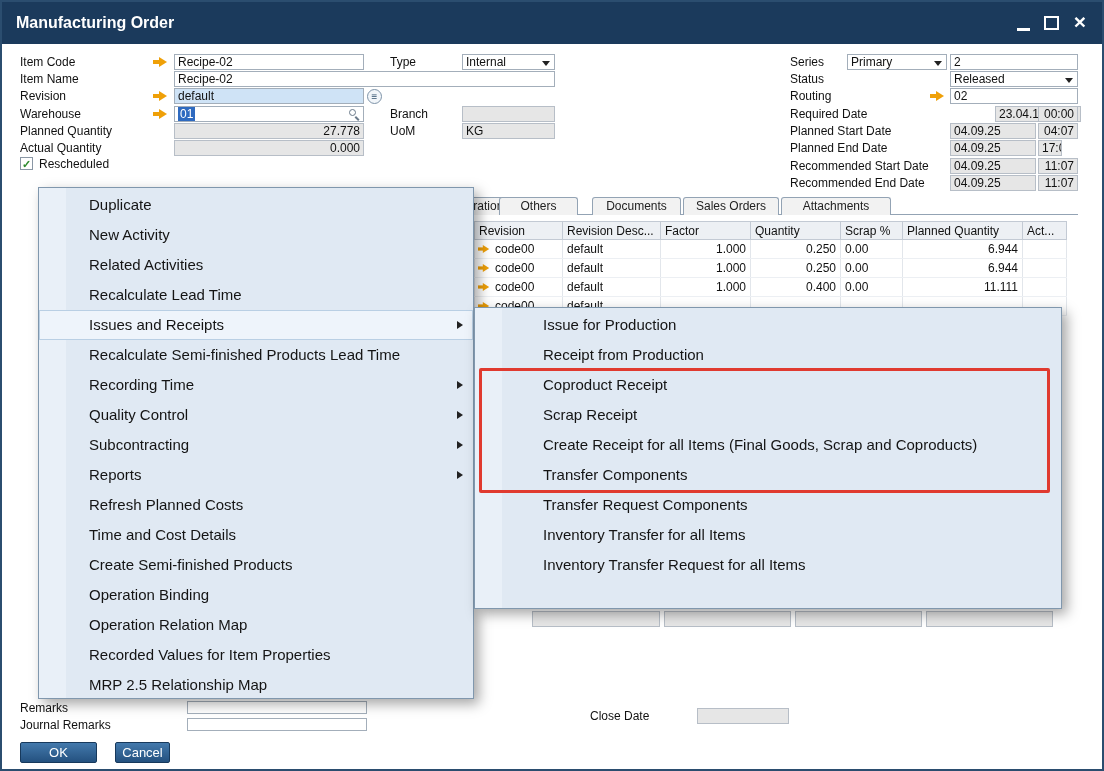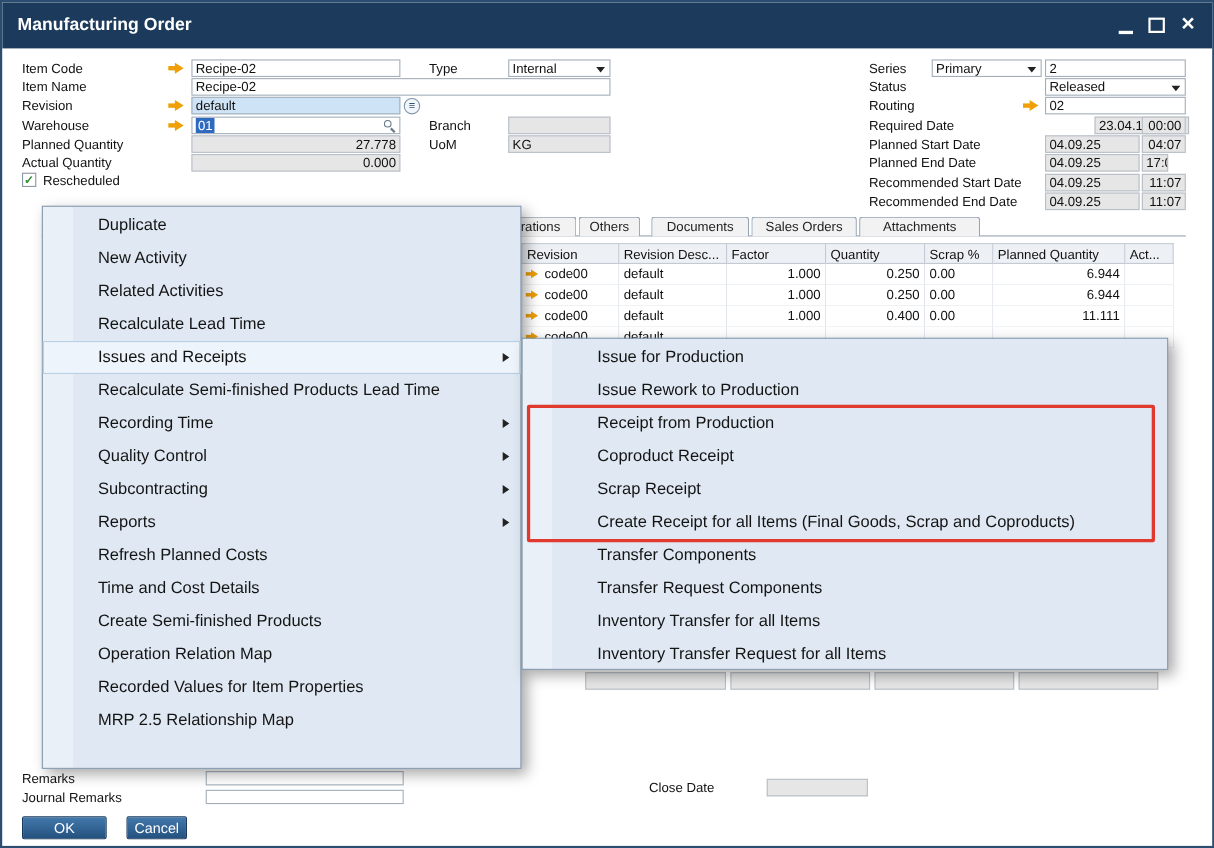--- a/index.html
+++ b/index.html
@@ -167,21 +167,21 @@
   <div class="lbl" style="left:788px;top:157px">Recommended Start Date</div>
   <div class="fld gray" style="left:948px;top:156px;width:86px">04.09.25</div>
   <div class="fld gray num" style="left:1036px;top:156px;width:40px">11:07</div>
 
   <div class="lbl" style="left:788px;top:174px">Recommended End Date</div>
   <div class="fld gray" style="left:948px;top:173px;width:86px">04.09.25</div>
   <div class="fld gray num" style="left:1036px;top:173px;width:40px">11:07</div>
 
   <div class="tabline"></div>
   <div class="tab" style="left:434px;width:88px">Operations</div>
-  <div class="tab" style="left:524px;width:56px">Others</div>
+  <div class="tab" style="left:497px;width:79px">Others</div>
   <div class="tab" style="left:590px;width:89px">Documents</div>
   <div class="tab" style="left:681px;width:96px">Sales Orders</div>
   <div class="tab" style="left:779px;width:110px">Attachments</div>
 
   <table class="grid">
     <colgroup>
       <col style="width:88px">
         <col style="width:98px">
         <col style="width:90px">
         <col style="width:90px">
@@ -262,28 +262,28 @@
     <div class="mi"><span>Recalculate Lead Time</span></div>
     <div class="mi hl"><span>Issues and Receipts</span><span class="sub"></span></div>
     <div class="mi"><span>Recalculate Semi-finished Products Lead Time</span></div>
     <div class="mi"><span>Recording Time</span><span class="sub"></span></div>
     <div class="mi"><span>Quality Control</span><span class="sub"></span></div>
     <div class="mi"><span>Subcontracting</span><span class="sub"></span></div>
     <div class="mi"><span>Reports</span><span class="sub"></span></div>
     <div class="mi"><span>Refresh Planned Costs</span></div>
     <div class="mi"><span>Time and Cost Details</span></div>
     <div class="mi"><span>Create Semi-finished Products</span></div>
+    <div class="mi"><span>Operation Binding</span></div>
     <div class="mi"><span>Operation Relation Map</span></div>
     <div class="mi"><span>Recorded Values for Item Properties</span></div>
     <div class="mi"><span>MRP 2.5 Relationship Map</span></div>
   </div>
 
   <div class="menu" id="sub-menu">
     <div class="mi"><span>Issue for Production</span></div>
-    <div class="mi"><span>Issue Rework to Production</span></div>
     <div class="mi"><span>Receipt from Production</span></div>
     <div class="mi"><span>Coproduct Receipt</span></div>
     <div class="mi"><span>Scrap Receipt</span></div>
     <div class="mi"><span>Create Receipt for all Items (Final Goods, Scrap and Coproducts)</span></div>
     <div class="mi"><span>Transfer Components</span></div>
     <div class="mi"><span>Transfer Request Components</span></div>
     <div class="mi"><span>Inventory Transfer for all Items</span></div>
     <div class="mi"><span>Inventory Transfer Request for all Items</span></div>
   </div>
 

